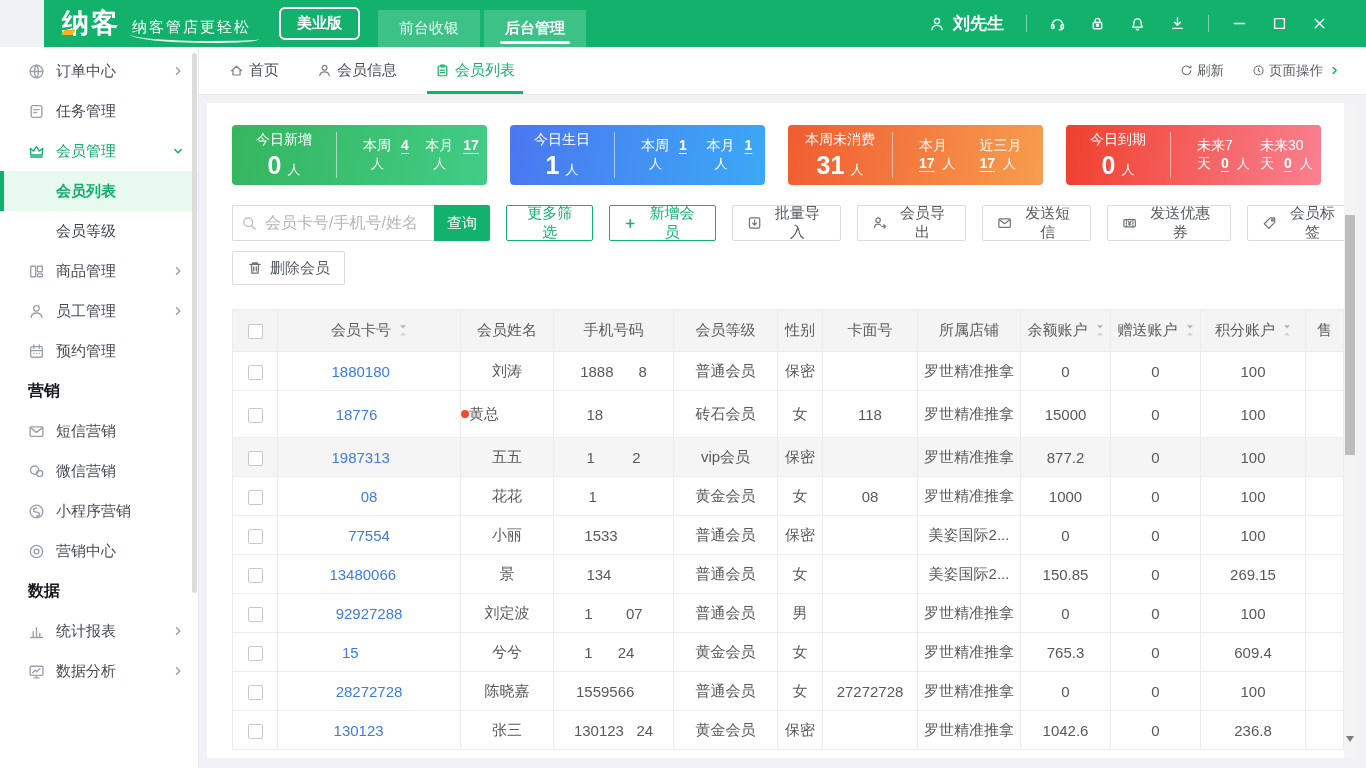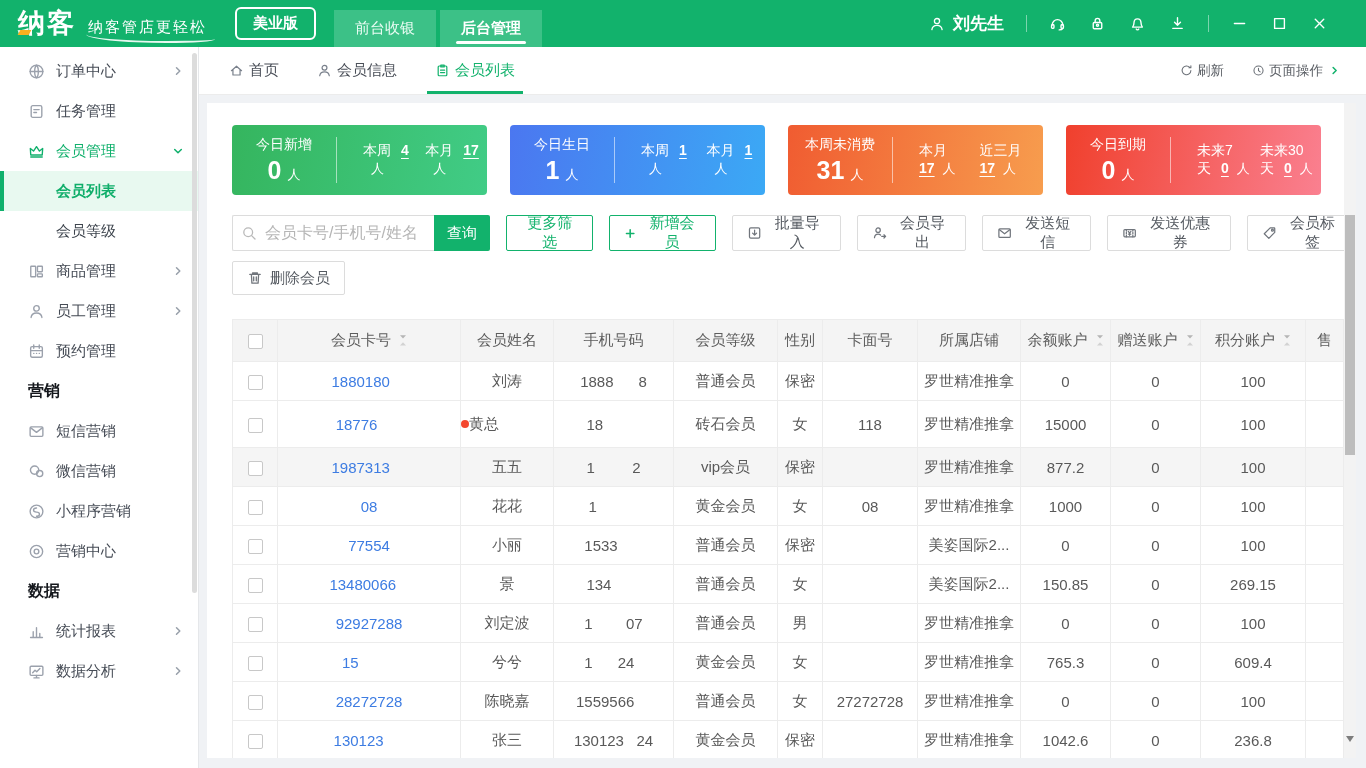--- a/index.html
+++ b/index.html
@@ -1,21 +1,21 @@
 <!DOCTYPE html>
 <html><head>
 <meta charset="utf-8">
 <style>
   * { margin:0; padding:0; box-sizing:border-box; }
   html,body { width:1366px; height:768px; overflow:hidden;
     font-family:"Liberation Sans","DejaVu Sans",sans-serif; background:#f0f2f5; }
   .ic { display:inline-block; vertical-align:middle; }
 
   
-  .topbar { height:47px; background:#12b26c; display:flex; align-items:center; color:#fff; }
+  .topbar { height:47px; background:#12b26c; display:flex; align-items:center; color:#fff;margin-left:44px; }
   .logo-wrap { display:flex; align-items:baseline; gap:12px; padding-left:18px; }
   .logo { position:relative; font-size:27px; font-weight:800; letter-spacing:2px; line-height:1; }
   .logo::after { content:""; position:absolute; left:1px; bottom:2px; width:11px; height:5px;
     background:#f8b01e; transform:skewX(-28deg); }
   .slogan { position:relative; font-size:15px; letter-spacing:2px;
     font-family:"DejaVu Serif","Liberation Serif",serif;text-align:right; }
   .slogan::after { content:""; position:absolute; left:-2px; right:-8px; bottom:-6px; height:8px;
     border-bottom:2px solid rgba(255,255,255,.9); border-radius:0 0 60% 100%/0 0 6px 14px; }
   .edition { margin-left:28px; background:transparent; border:2px solid #fff; border-radius:6px;
     color:#fff; font-size:15px; font-weight:700; padding:5px 16px; cursor:pointer;
@@ -65,21 +65,21 @@
   .tactions { margin-left:auto; display:flex; align-items:center; gap:28px; }
   .tact { display:flex; align-items:center; gap:4px; font-size:13.5px; color:#5c6066; cursor:pointer; }
   .tact .ic { width:13px; height:13px; color:#6a6f76; }
   .tact .chev { width:11px; height:11px; color:#12b26c; stroke-width:2.2; margin-left:2px; }
 
   .content { flex:1; min-height:0; padding:8px 10px 10px 8px; background:#f0f2f5; }
   .panel { position:relative; height:100%; background:#fff; padding:22px 0 0 25px; overflow:hidden; }
 
   
   .cards { display:flex; gap:23px; }
-  .scard { width:255px; height:70px; border-radius:4px; color:#fff; display:flex; align-items:center; }
+  .scard { width:255px; height:60px; border-radius:4px; color:#fff; display:flex; align-items:center; }
   .sc-left { width:104px; text-align:center; flex:none; }
   .sc-title { font-size:14px; }
   .sc-big { margin-top:2px; }
   .sc-big .n { font-size:25px; font-weight:700; }
   .sc-big .u { font-size:13px; margin-left:6px; }
   .sc-div { width:1px; height:46px; background:rgba(255,255,255,.55); flex:none; }
   .sc-right { flex:1; display:flex; flex-direction:row; gap:7px; padding-left:26px; font-size:14px; }
   .sc-row .sl { margin-right:10px; }
   .sc-row .sv { font-weight:700; text-decoration:underline; text-underline-offset:3px;
     color:#fff; cursor:pointer; }

